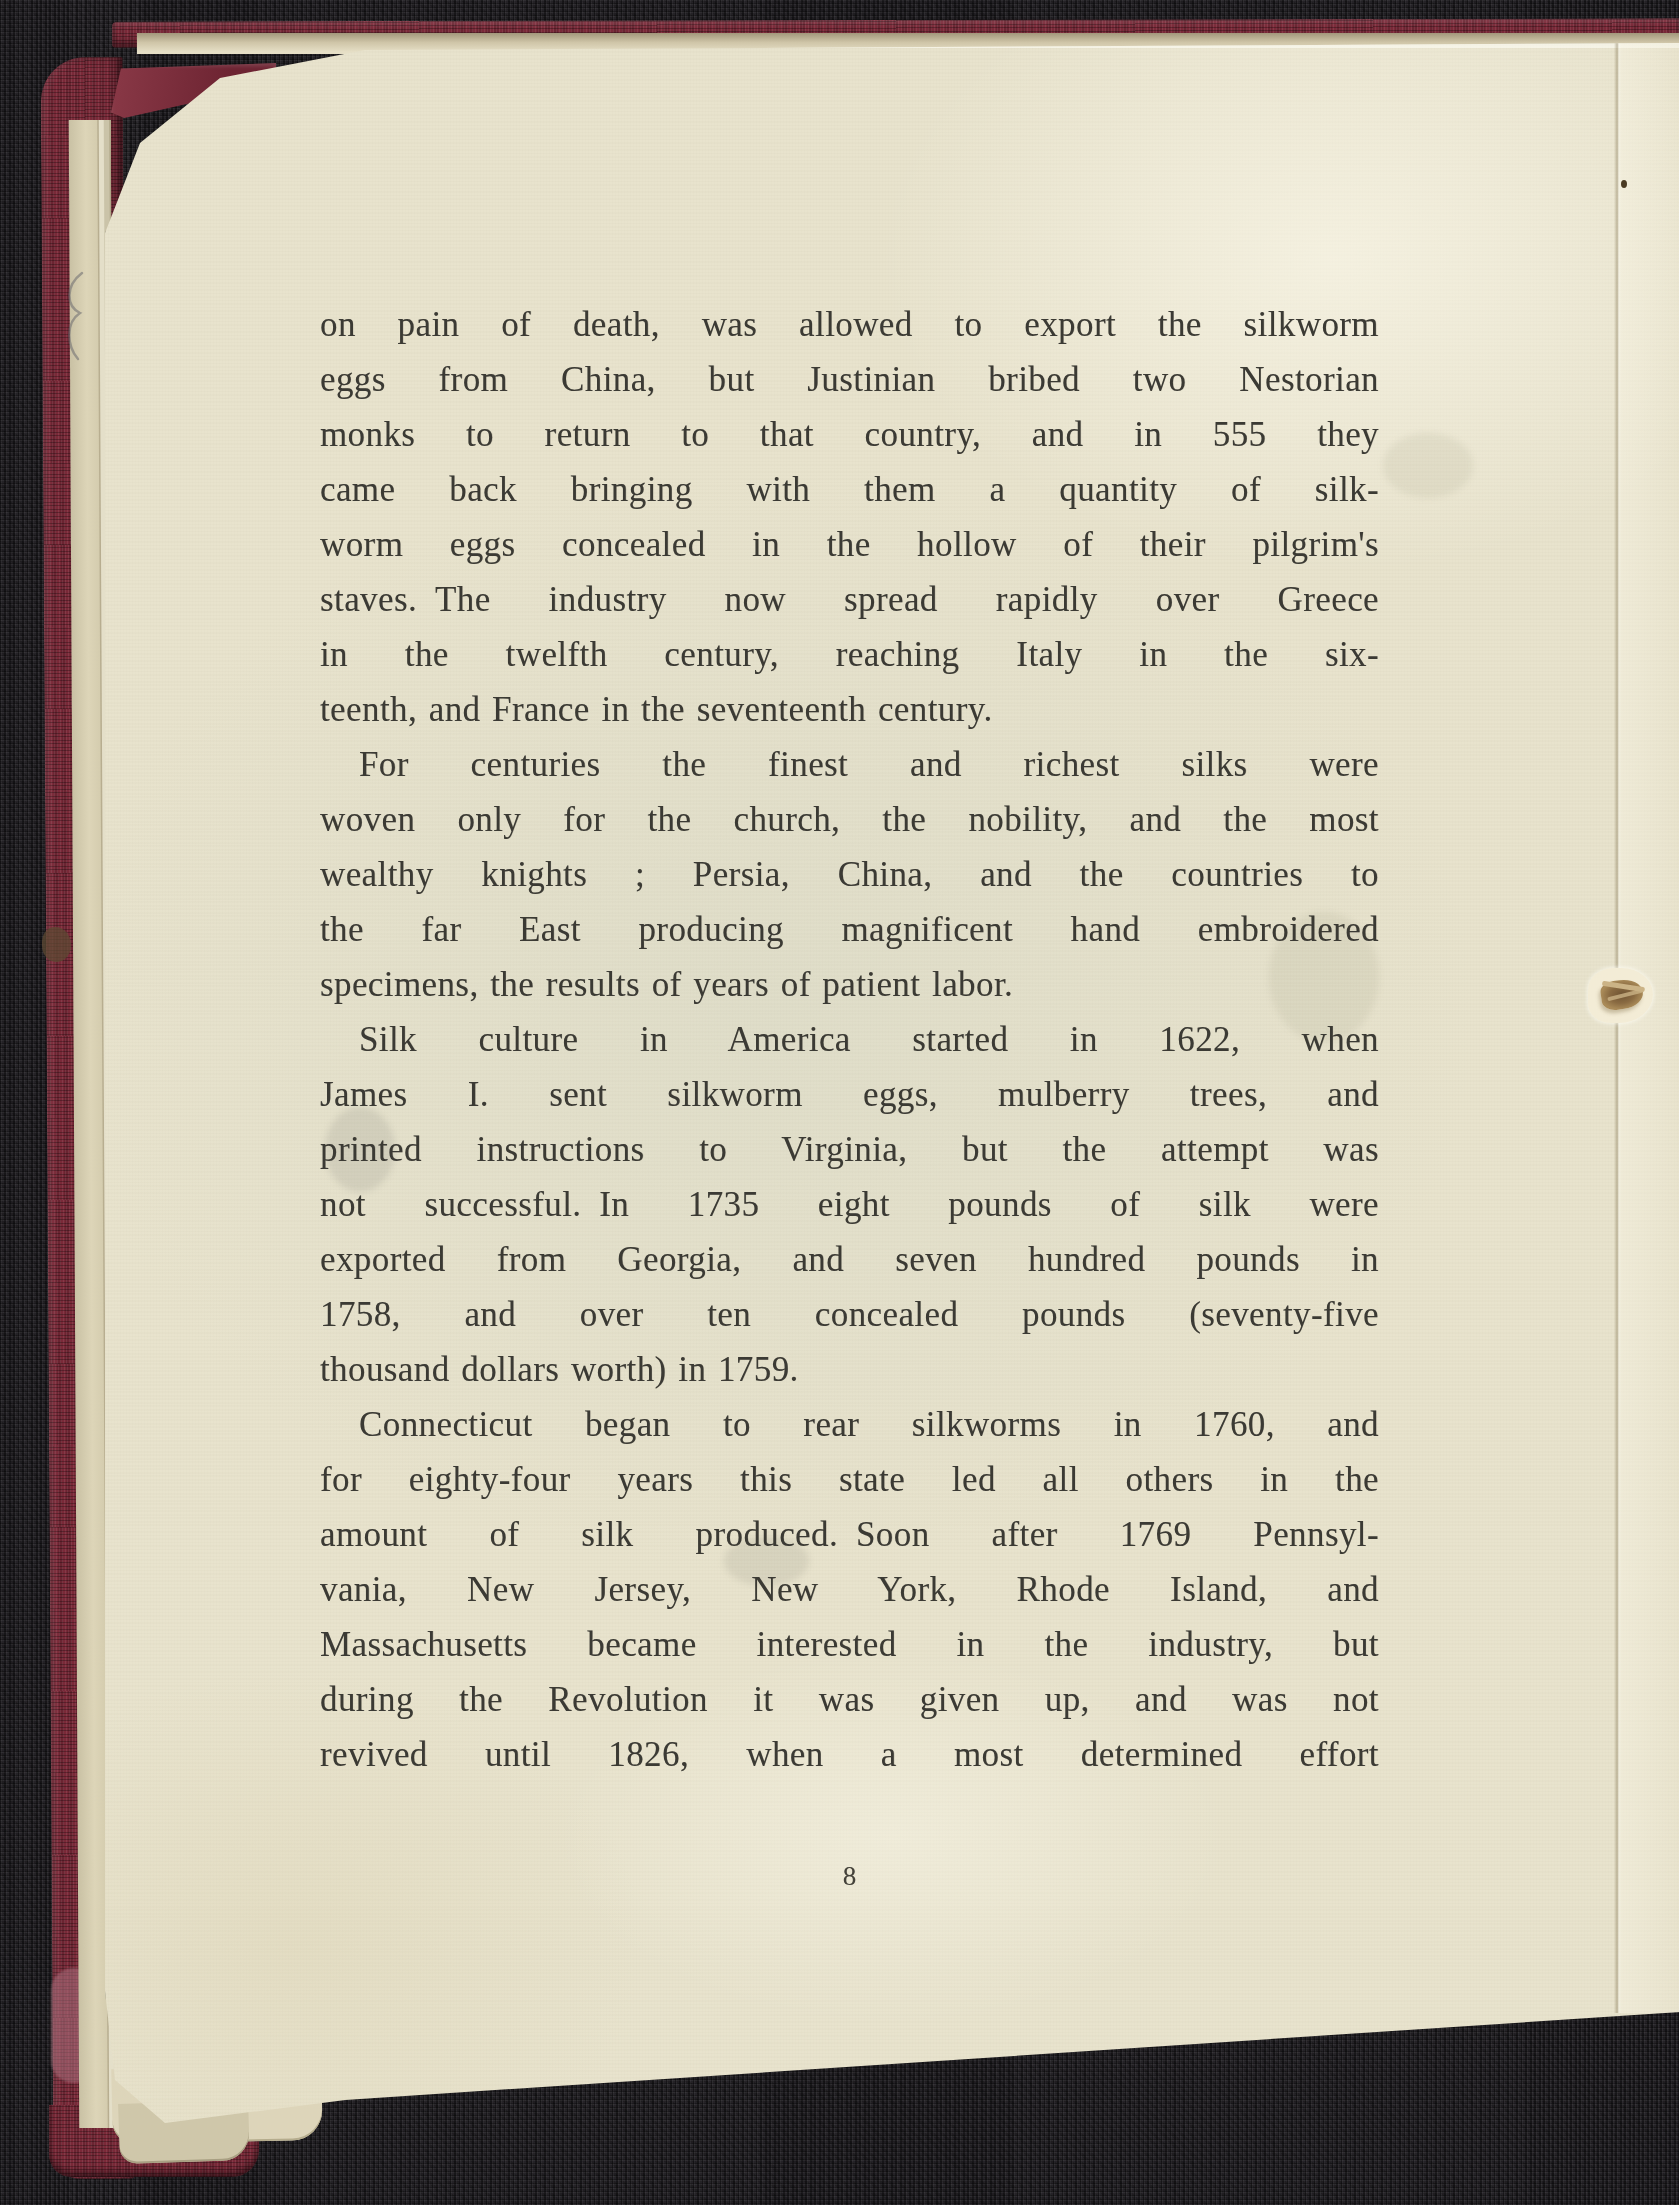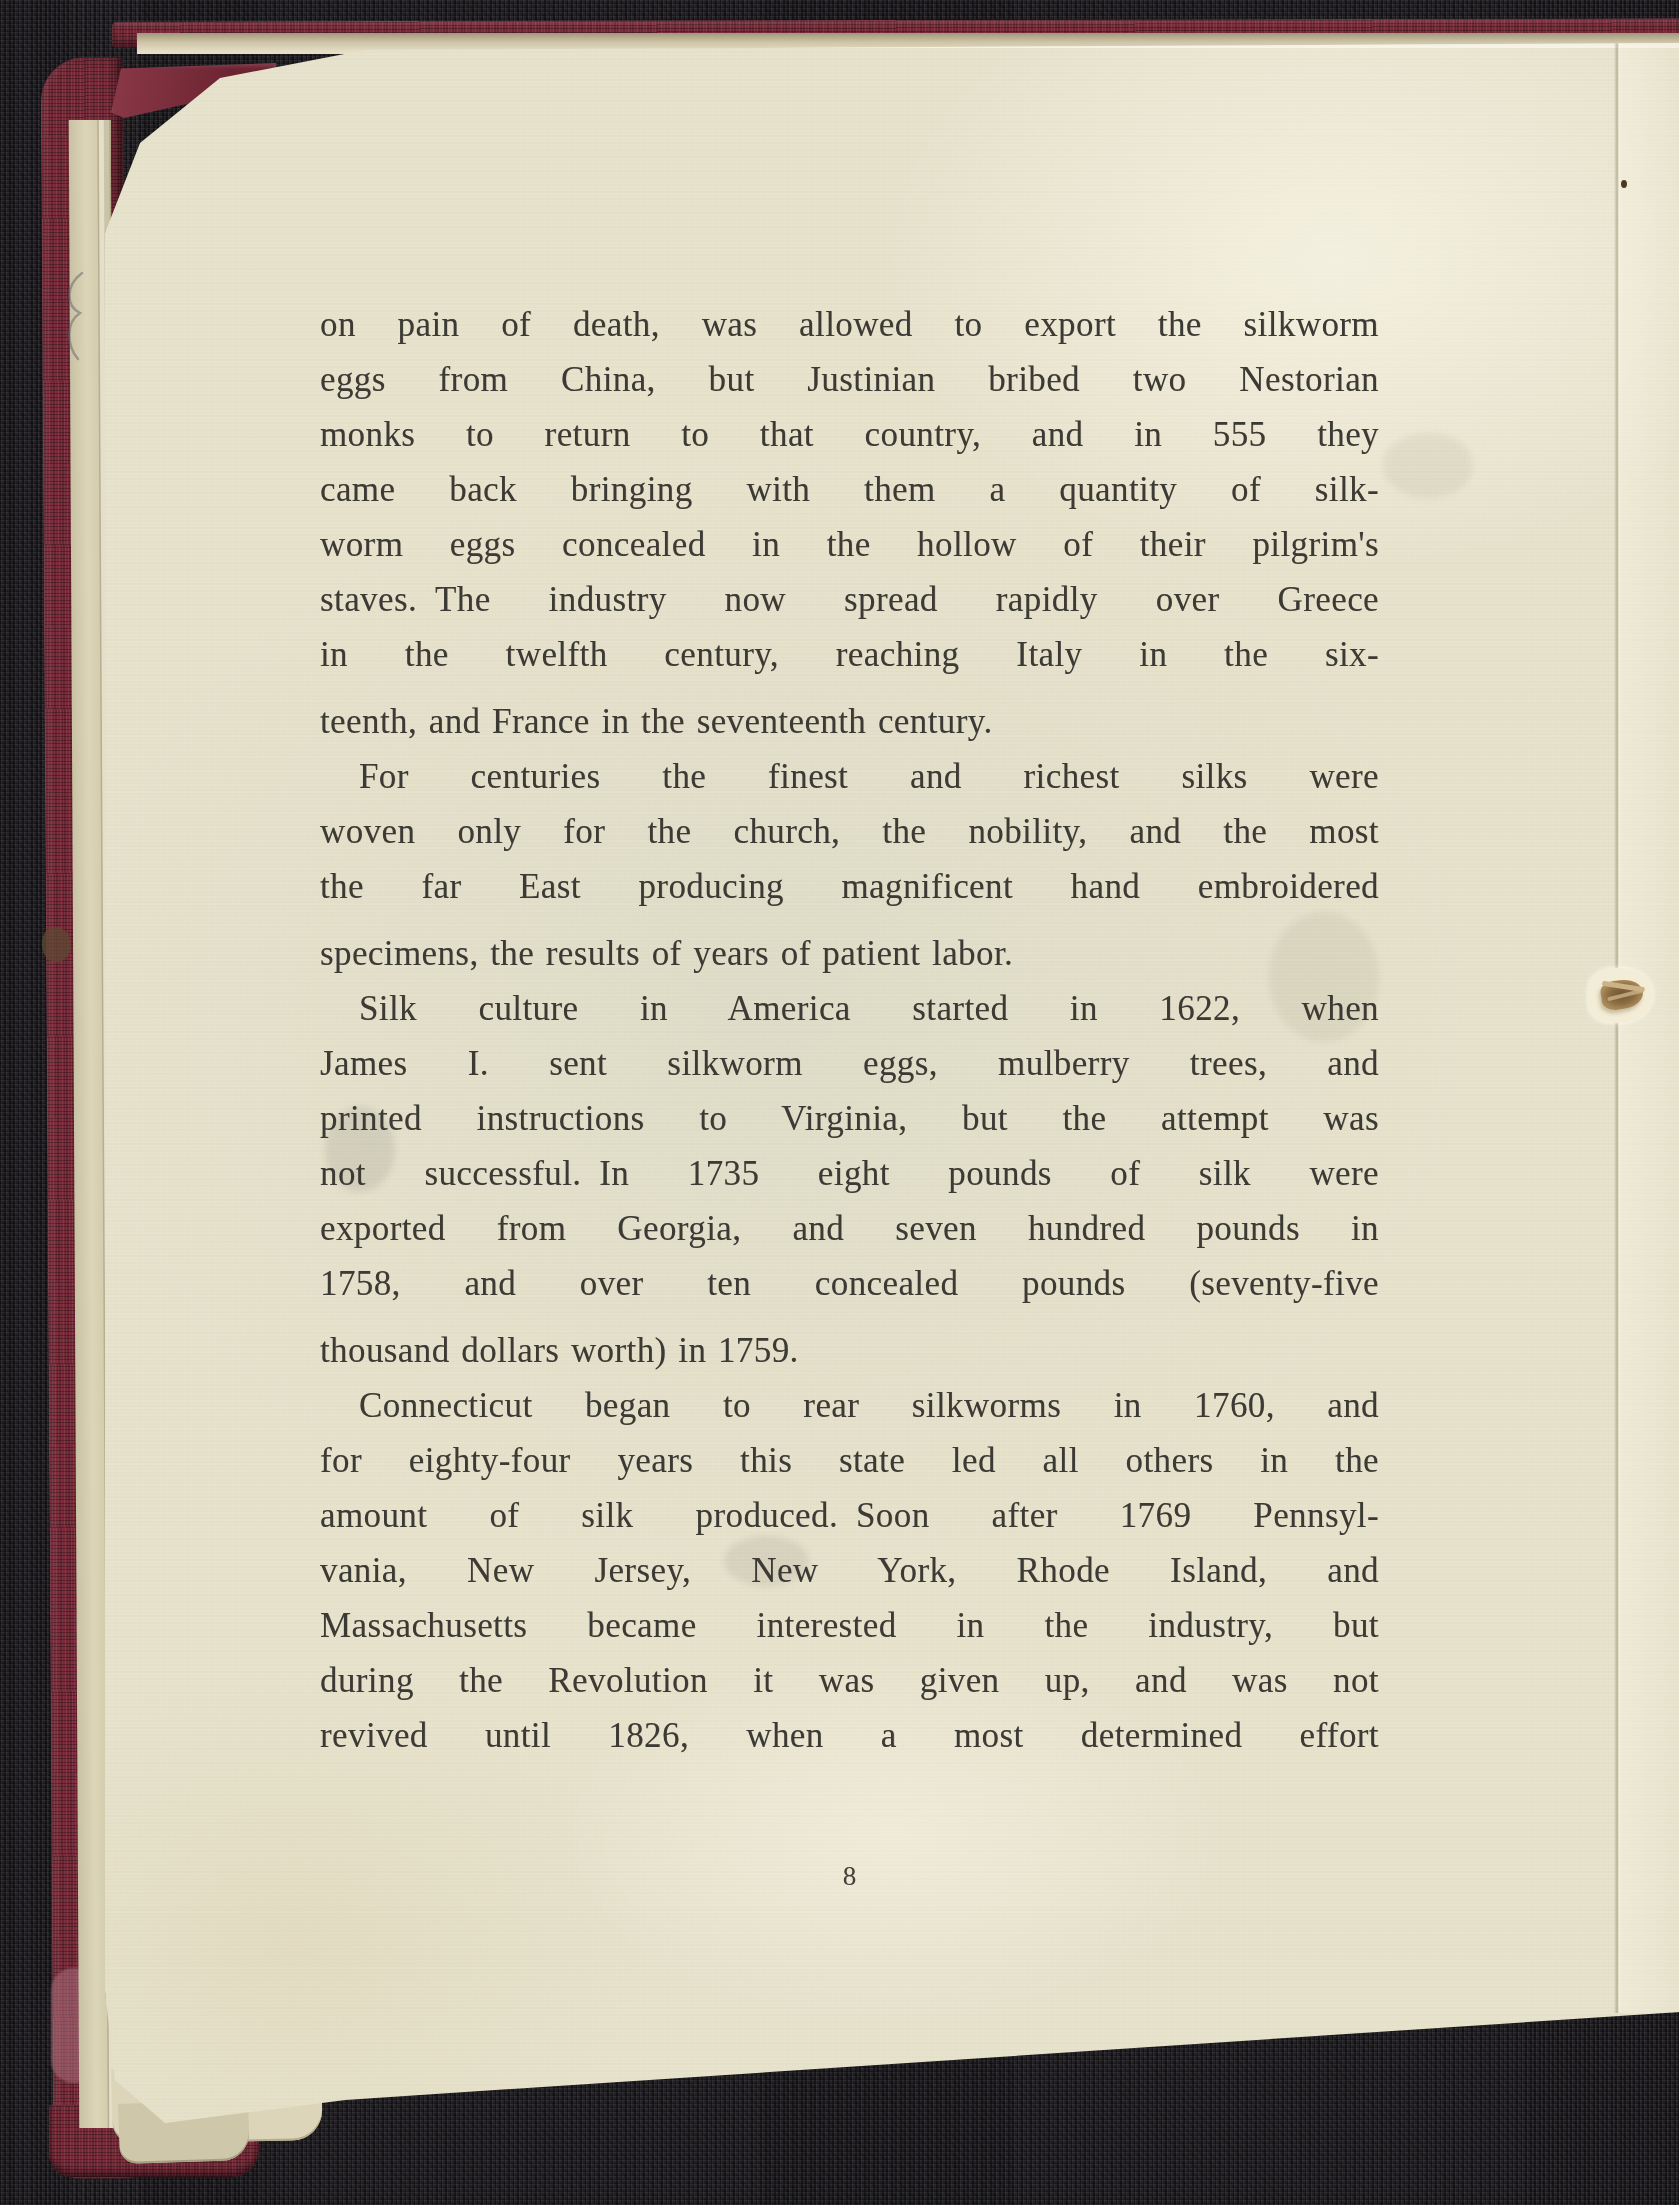--- a/index.html
+++ b/index.html
@@ -143,21 +143,21 @@
   .pencil-mark { position: absolute; left: 58px; top: 267px; opacity: .5; }
 
   
   .text-block {
     position: absolute; left: 215px; top: 254px; width: 1059px;
     font-size: 35px; line-height: 55px; color: #3b3a34;
     letter-spacing: 0.4px; word-spacing: 2.5px;
     text-shadow: 0.3px 0.4px 0 rgba(62,58,50,.28);
   }
   .line { text-align: justify; text-align-last: justify; }
-  .line.endline { text-align-last: left; margin-top: 12px; }
+  .line.endline { text-align-last: left; }
   .line.indent { text-indent: 39px; }
 
   .page-number {
     position: absolute; left: 215px; top: 1818px; width: 1059px;
     text-align: center; font-size: 27px; color: #44423a;
     text-shadow: 0.2px 0.4px 0 rgba(62,58,50,.28);
   }
 </style>
 </head>
 <body>
@@ -202,20 +202,21 @@
         <div class="line">on pain of death, was allowed to export the silkworm</div>
         <div class="line">eggs from China, but Justinian bribed two Nestorian</div>
         <div class="line">monks to return to that country, and in 555 they</div>
         <div class="line">came back bringing with them a quantity of silk-</div>
         <div class="line">worm eggs concealed in the hollow of their pilgrim's</div>
         <div class="line">staves. The industry now spread rapidly over Greece</div>
         <div class="line">in the twelfth century, reaching Italy in the six-</div>
         <div class="line endline">teenth, and France in the seventeenth century.</div>
         <div class="line indent">For centuries the finest and richest silks were</div>
         <div class="line">woven only for the church, the nobility, and the most</div>
+        <div class="line">wealthy knights ; Persia, China, and the countries to</div>
         <div class="line">the far East producing magnificent hand embroidered</div>
         <div class="line endline">specimens, the results of years of patient labor.</div>
         <div class="line indent">Silk culture in America started in 1622, when</div>
         <div class="line">James I. sent silkworm eggs, mulberry trees, and</div>
         <div class="line">printed instructions to Virginia, but the attempt was</div>
         <div class="line">not successful. In 1735 eight pounds of silk were</div>
         <div class="line">exported from Georgia, and seven hundred pounds in</div>
         <div class="line">1758, and over ten concealed pounds (seventy-five</div>
         <div class="line endline">thousand dollars worth) in 1759.</div>
         <div class="line indent">Connecticut began to rear silkworms in 1760, and</div>

